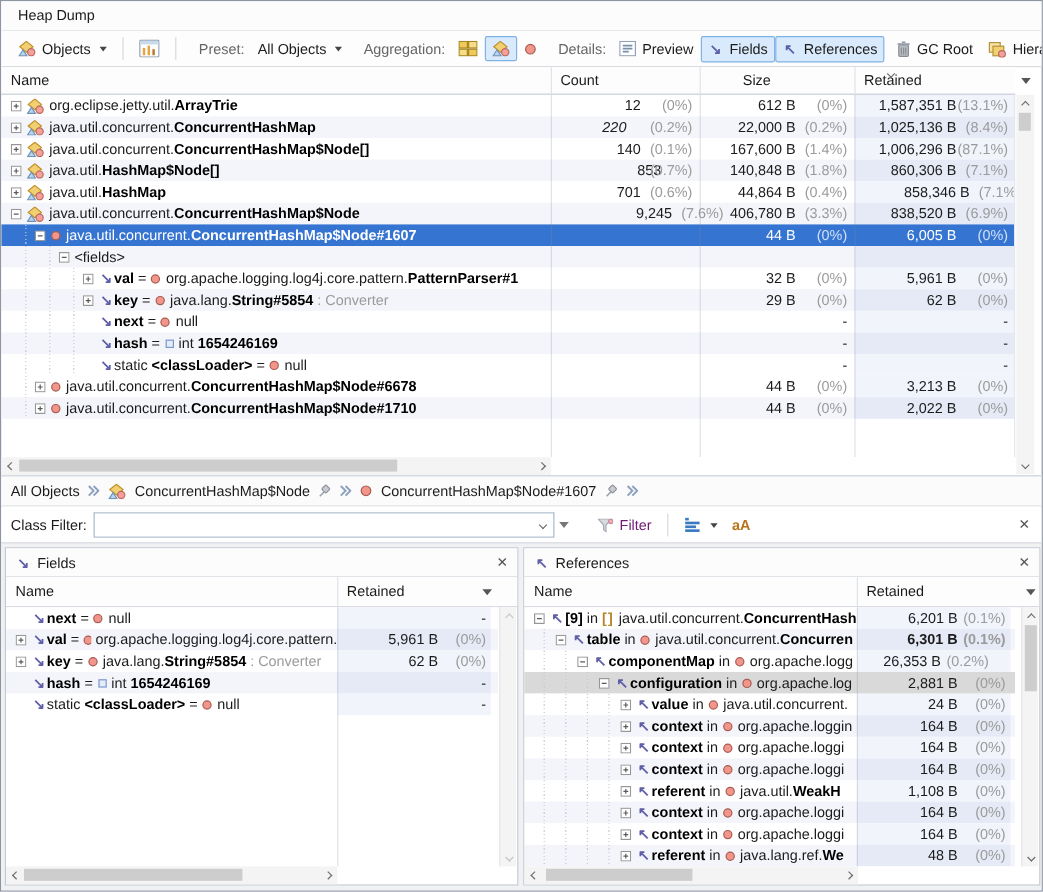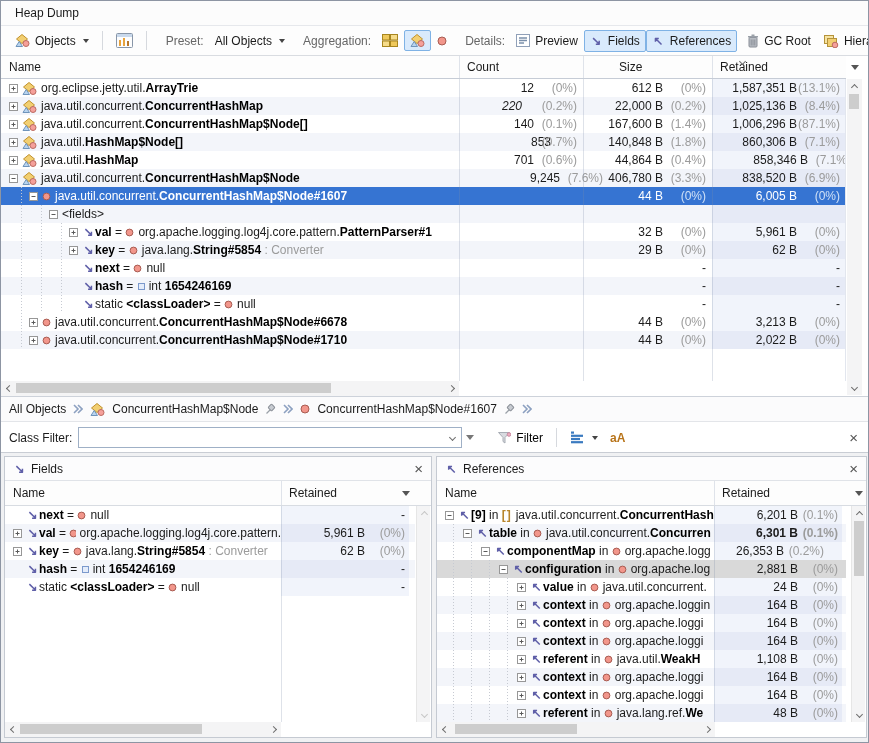--- a/index.html
+++ b/index.html
@@ -71,21 +71,21 @@
 
   
   #breadcrumb { position:absolute; left:0; top:395px; width:867px; height:26px; background:#fbfbfc;
                 border-top:1px solid #cdd2da; border-bottom:1px solid #e3e5e9;
                 display:flex; align-items:center; padding-left:8px; gap:7px; }
   #filterbar { position:absolute; left:0; top:422px; width:867px; height:30px; background:#fff;
                border-bottom:1px solid #c9cdd4; display:flex; align-items:center; padding:0 10px 0 8px; }
   #filter-input-wrap { position:relative; width:384px; height:21px; margin-left:6px;
                        border:1px solid #9fb0c6; background:#fff; }
   #filter-input { width:100%; height:100%; border:none; outline:none; font:12px "Liberation Sans",sans-serif; padding:0 18px 0 4px; }
-  .graytext { color:#000000; }
+  .graytext { color:#701a75; }
 
   
   #bottom { position:absolute; left:0; top:452px; width:867px; height:289px; background:#f0f1f3; }
   .panel { position:absolute; top:3px; height:282px; background:#fff; border:1px solid #c5cad2; }
   .p-header { position:absolute; left:0; right:0; top:0; height:24px; background:#fcfcfd;
               border-bottom:1px solid #e0e3e8; display:flex; align-items:center; padding:0 8px; gap:5px; }
   .p-close { margin-left:auto; color:#555; font-size:15px; line-height:15px; cursor:default; }
   .p-colheader { position:absolute; left:0; right:0; top:24px; height:25px; background:#fdfdfd;
                  border-bottom:1px solid #d8dce2; }
   .p-colheader .hcell { position:absolute; top:0; height:24px; line-height:24px; padding-left:8px; }

